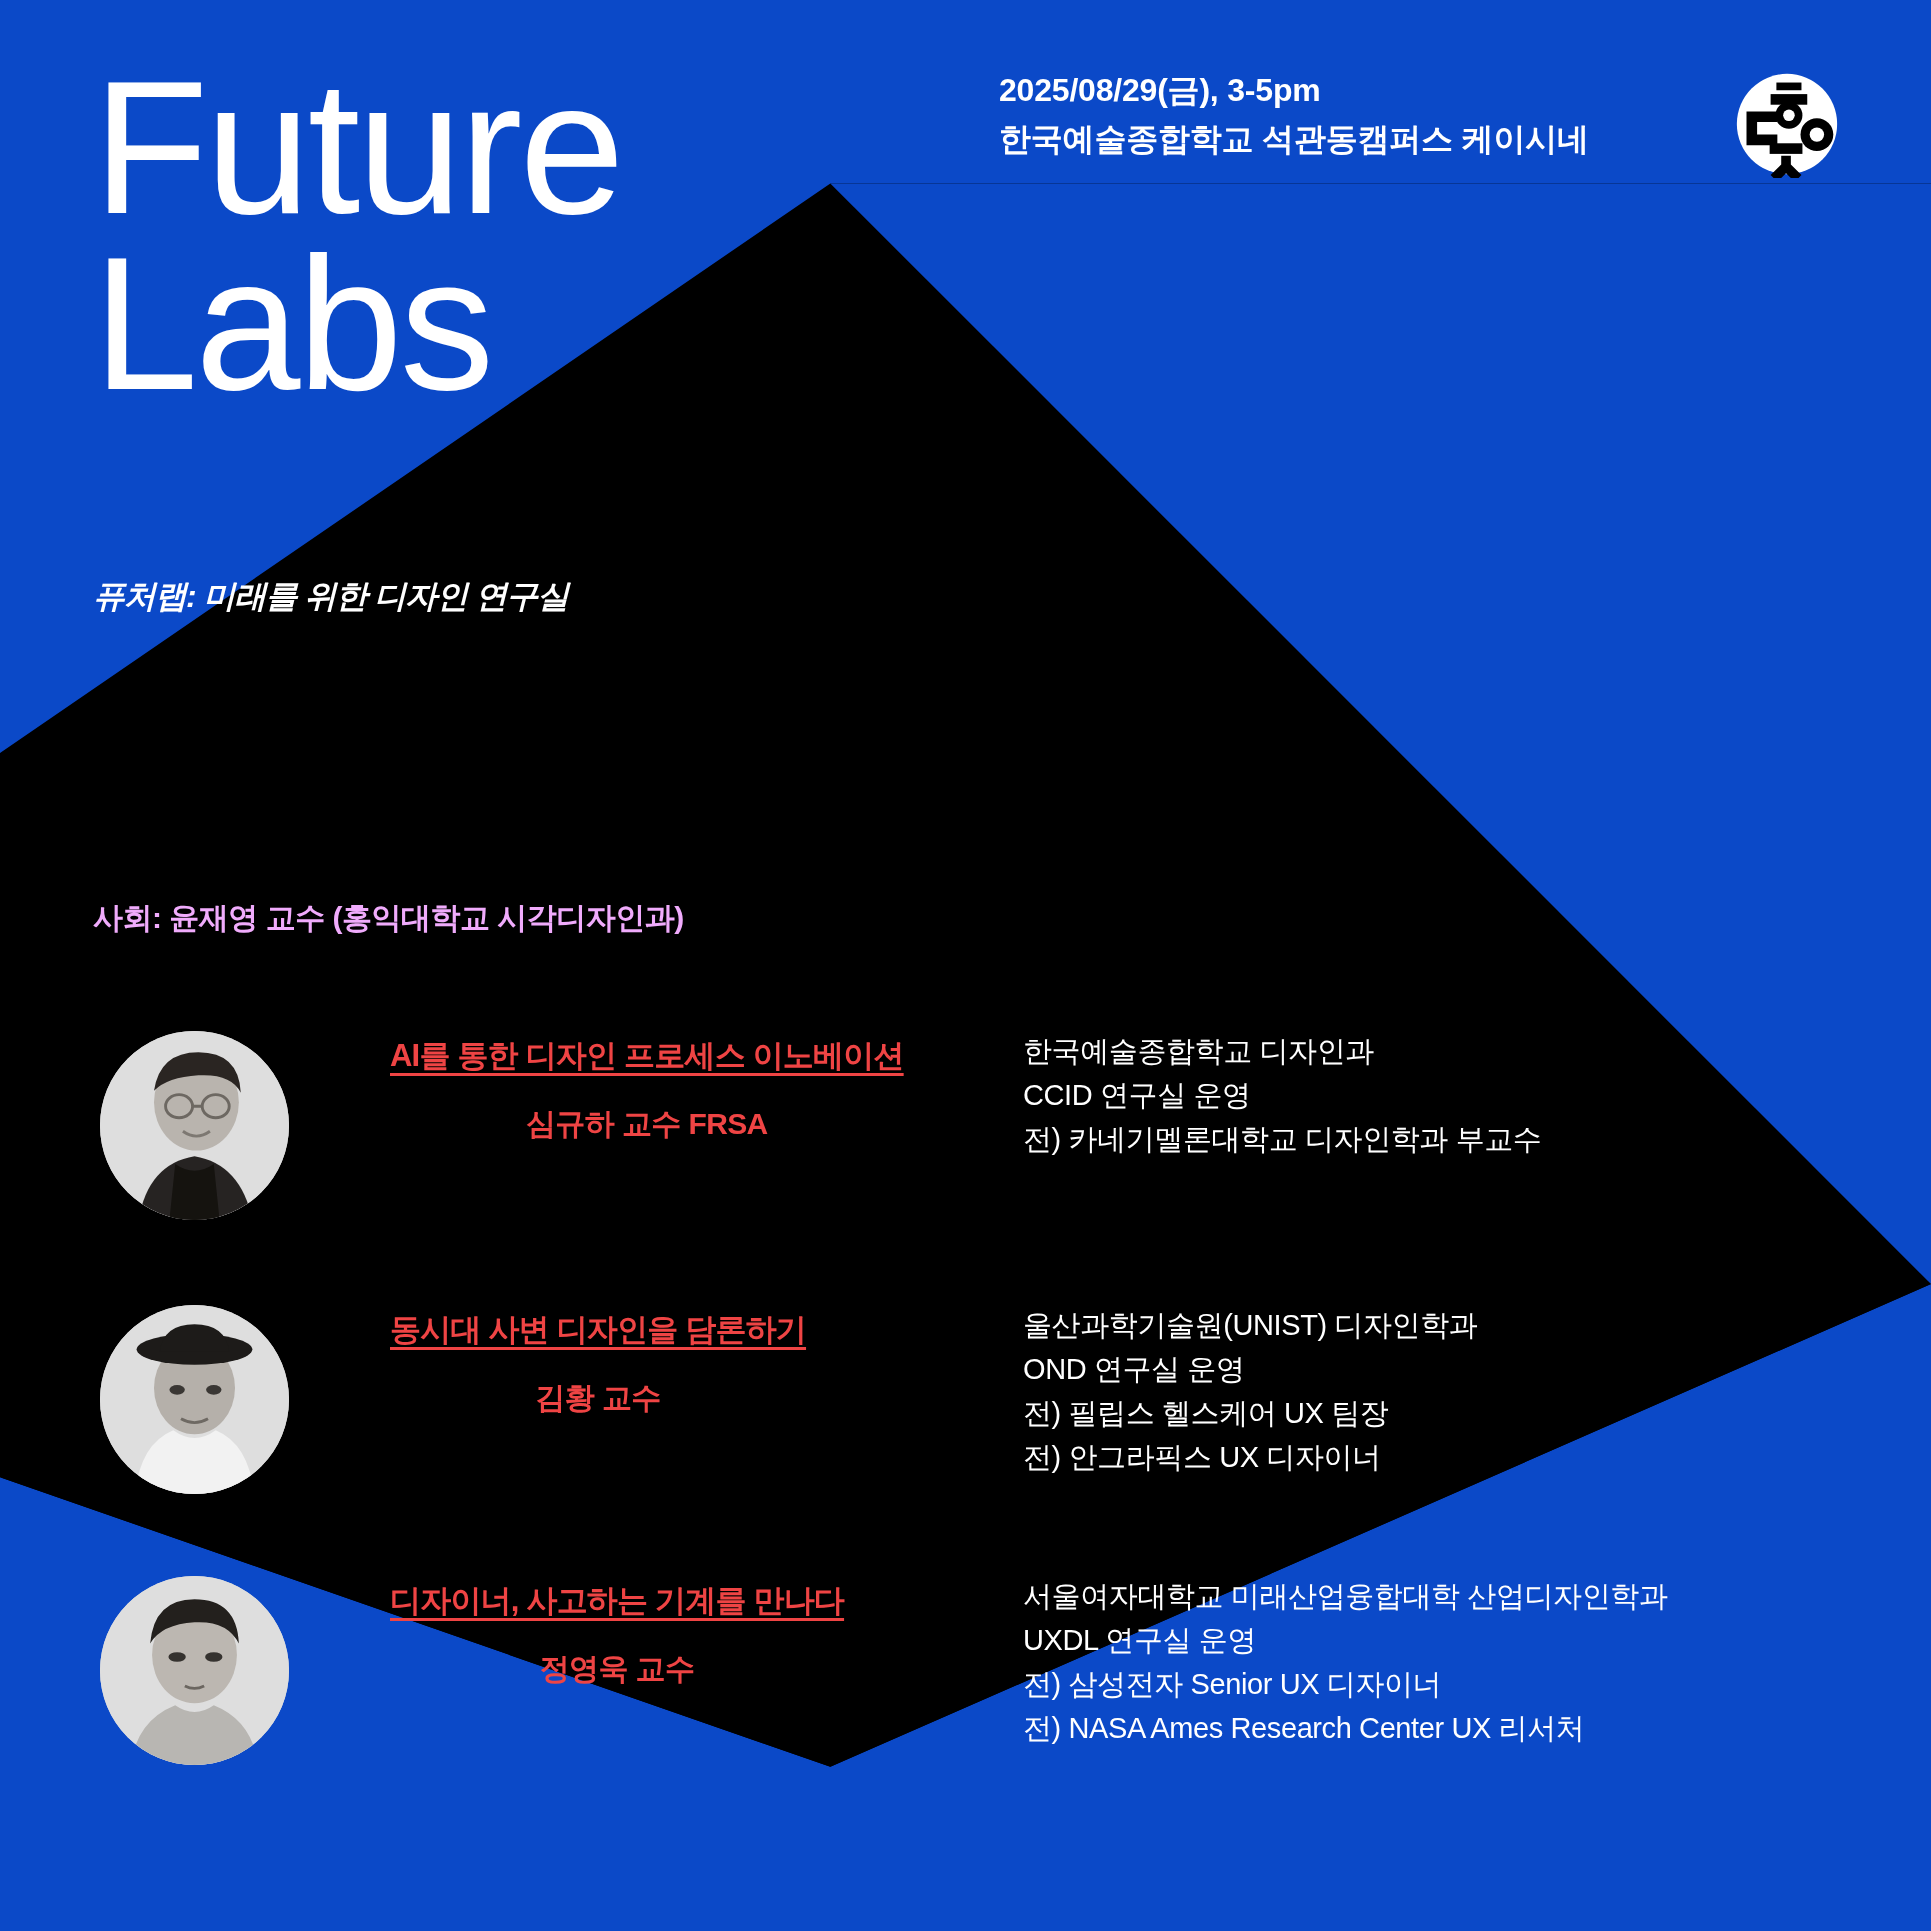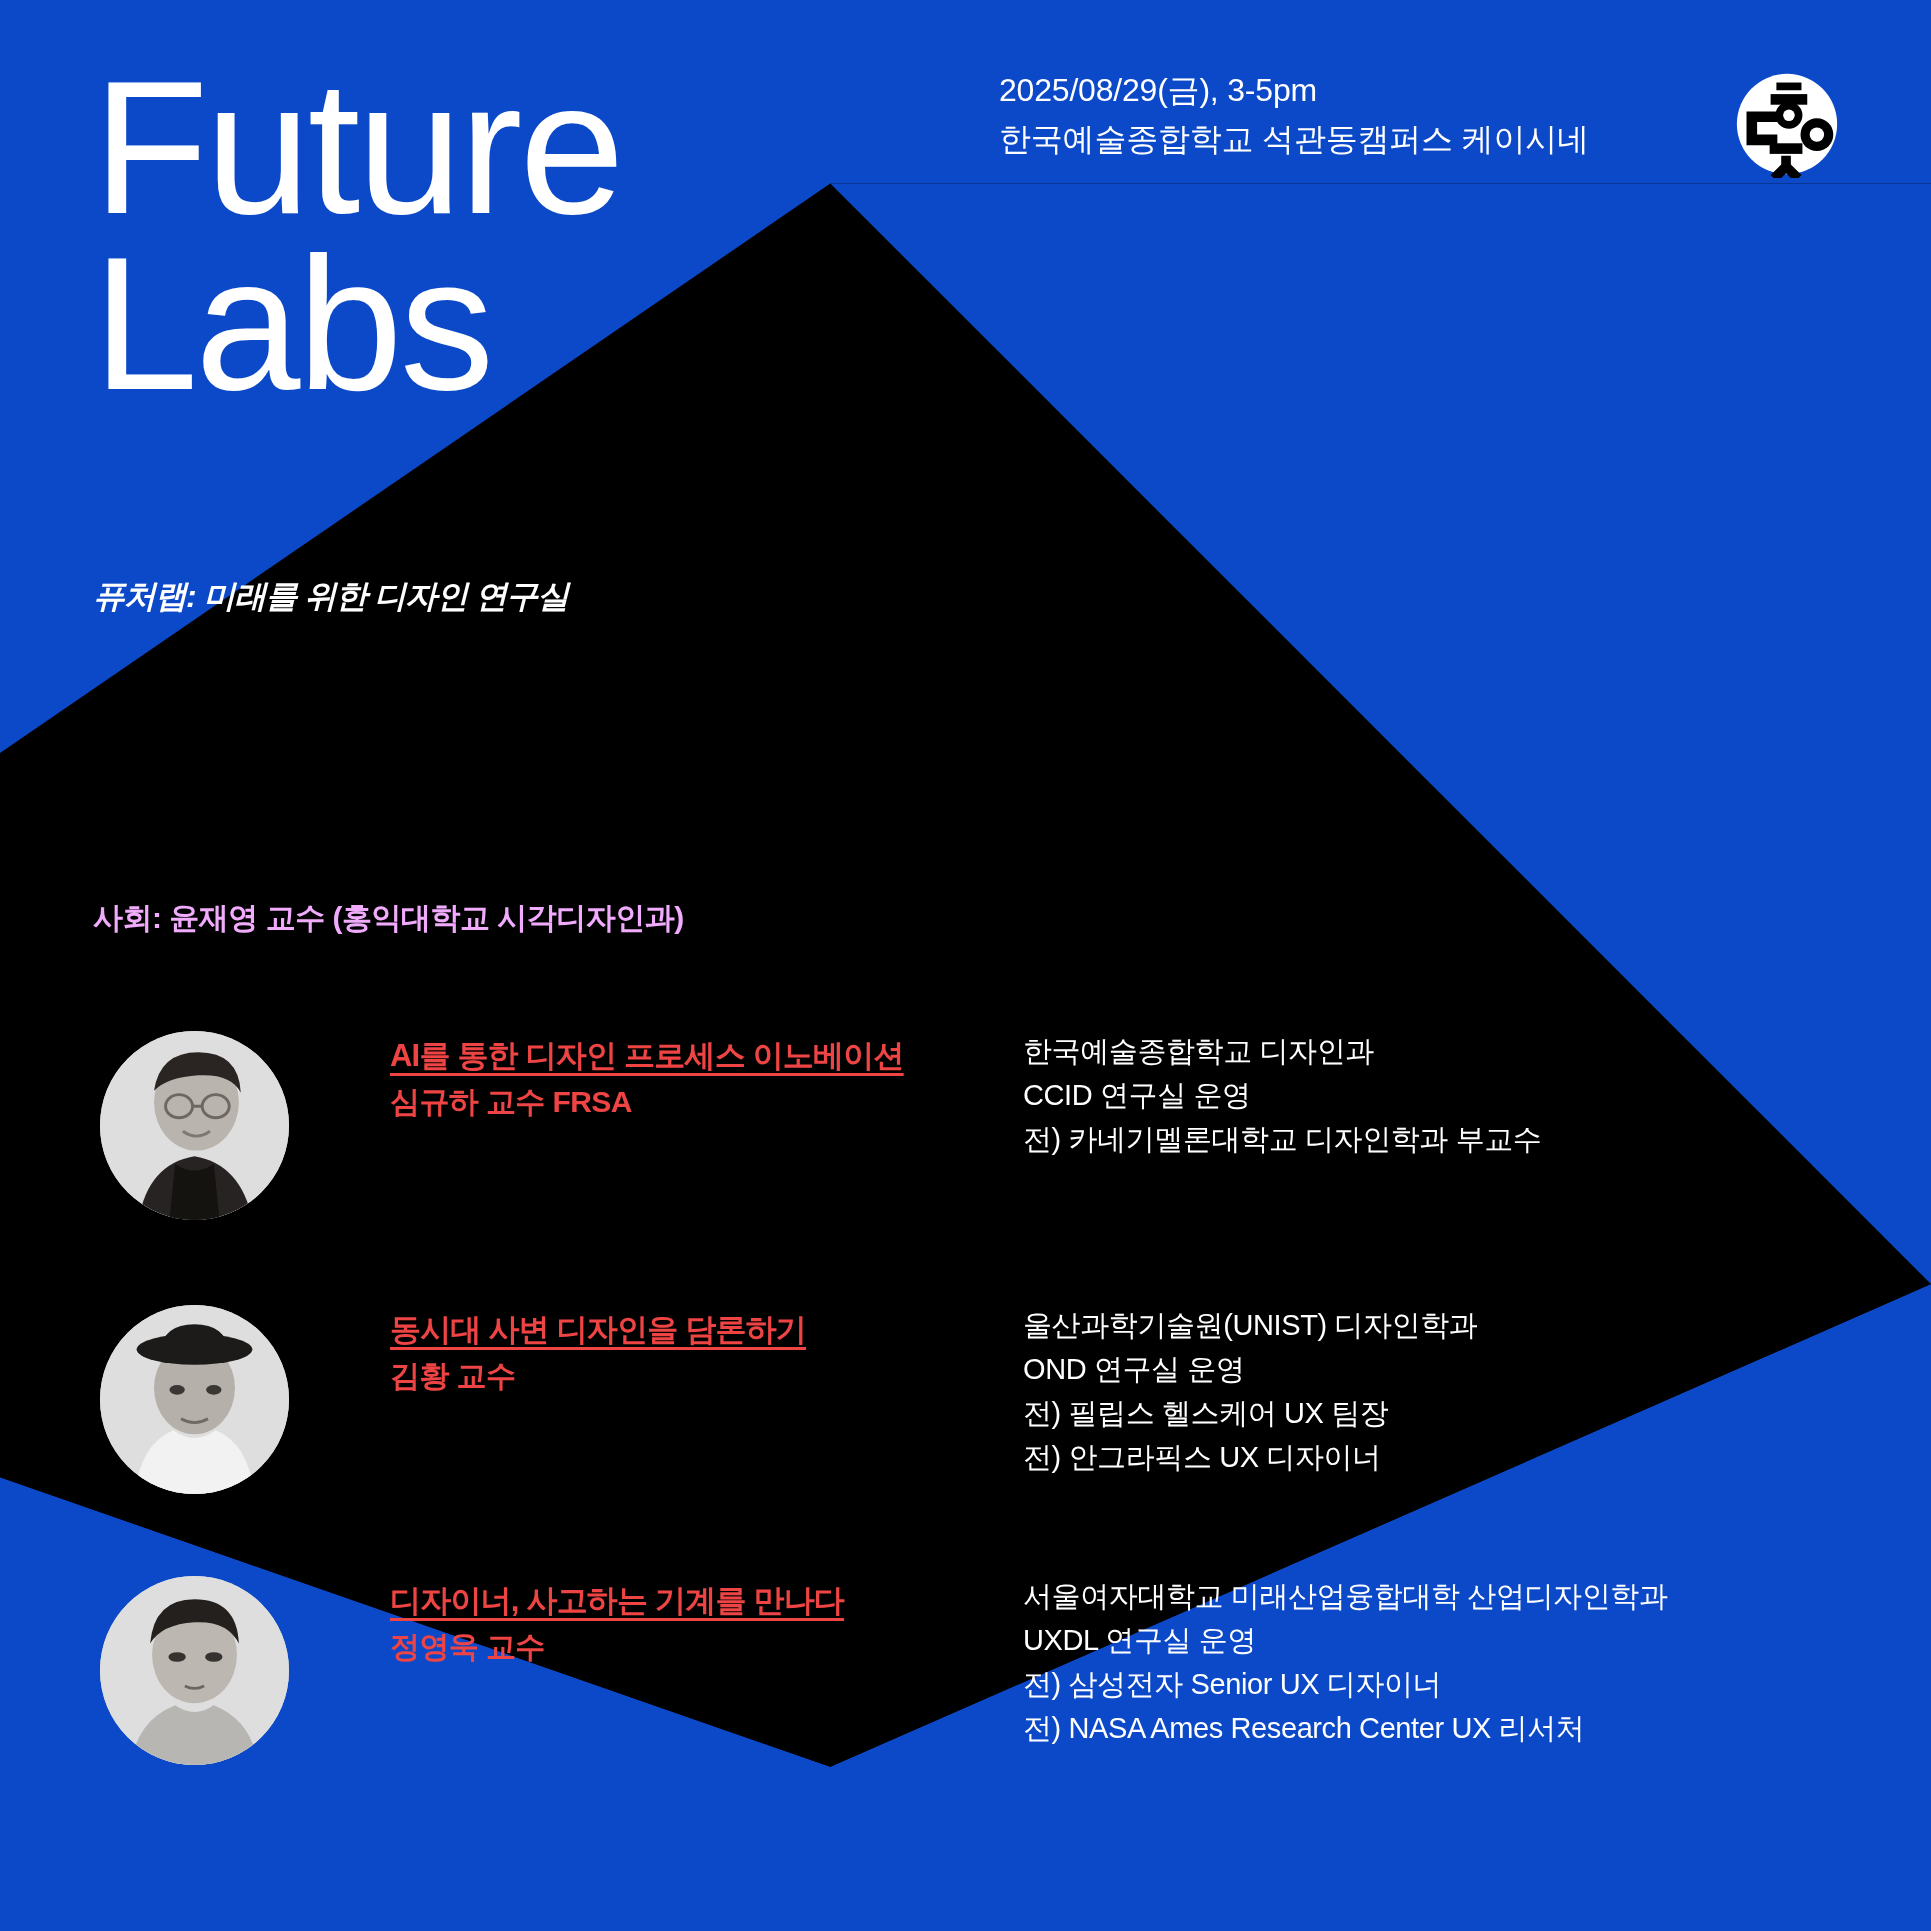--- a/index.html
+++ b/index.html
@@ -15,21 +15,21 @@
 
   
   .bg-layer{ position:absolute; inset:0; }
   .bg-svg{ display:block; width:1931px; height:1931px; }
 
   
   .header-meta{
     position:absolute;
     left:999px; top:66px;
     color:#fff;
-    font-weight:400;
+    font-weight:700;
     font-size:32px;
     line-height:1.52;
     letter-spacing:-0.2px;
     white-space:nowrap;
   }
 
   .logo{
     position:absolute;
     left:1733px; top:70px;
     width:108px; height:108px;
@@ -98,25 +98,26 @@
   .talk-title{
     font-size:31px;
     font-weight:700;
     letter-spacing:-0.8px;
     text-decoration:underline;
     text-underline-offset:6.8px;
     text-decoration-thickness:2.9px;
     white-space:nowrap;
   }
   .speaker-name{
-    margin-top:5px;
+    margin-top:27px;
     font-size:30px;
     font-weight:700;
     letter-spacing:-0.6px;
     white-space:nowrap;
+    text-align:center;
   }
 
   .speaker-bio{
     position:absolute;
     left:1023px; top:-1.9px;
     color:#fff;
     font-size:29px;
     font-weight:400;
     line-height:1.52;
     letter-spacing:-0.4px;

